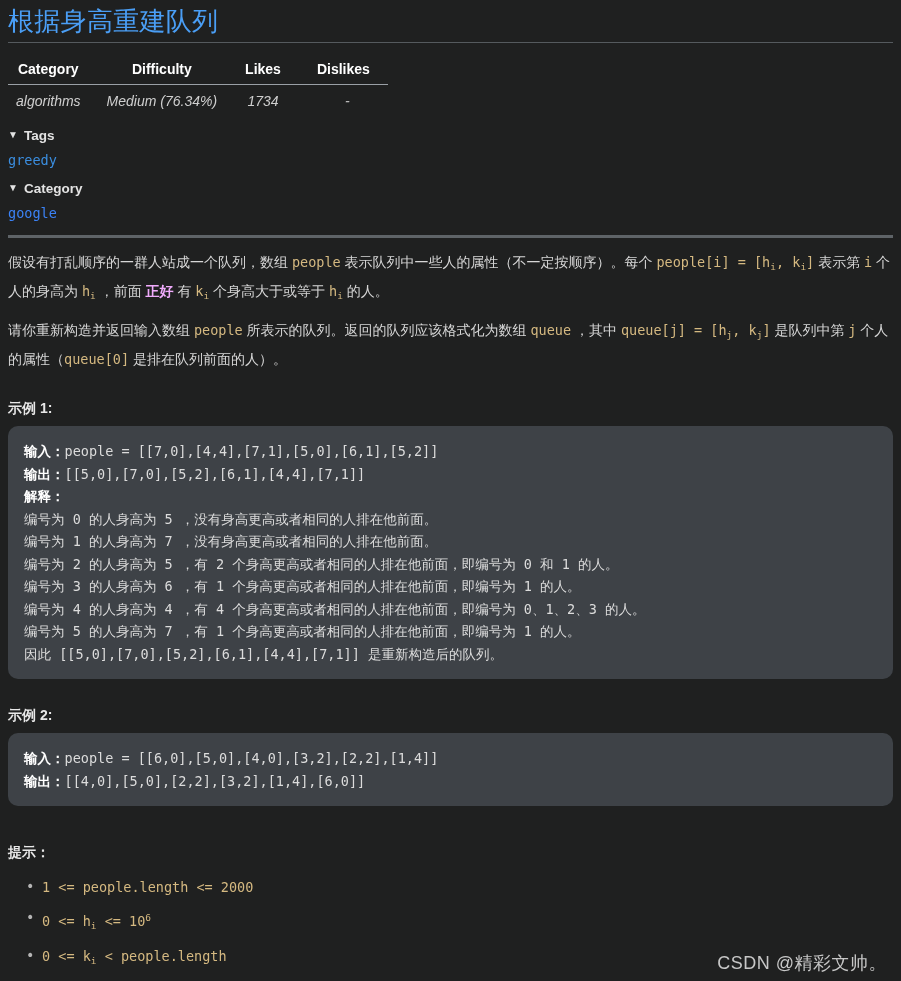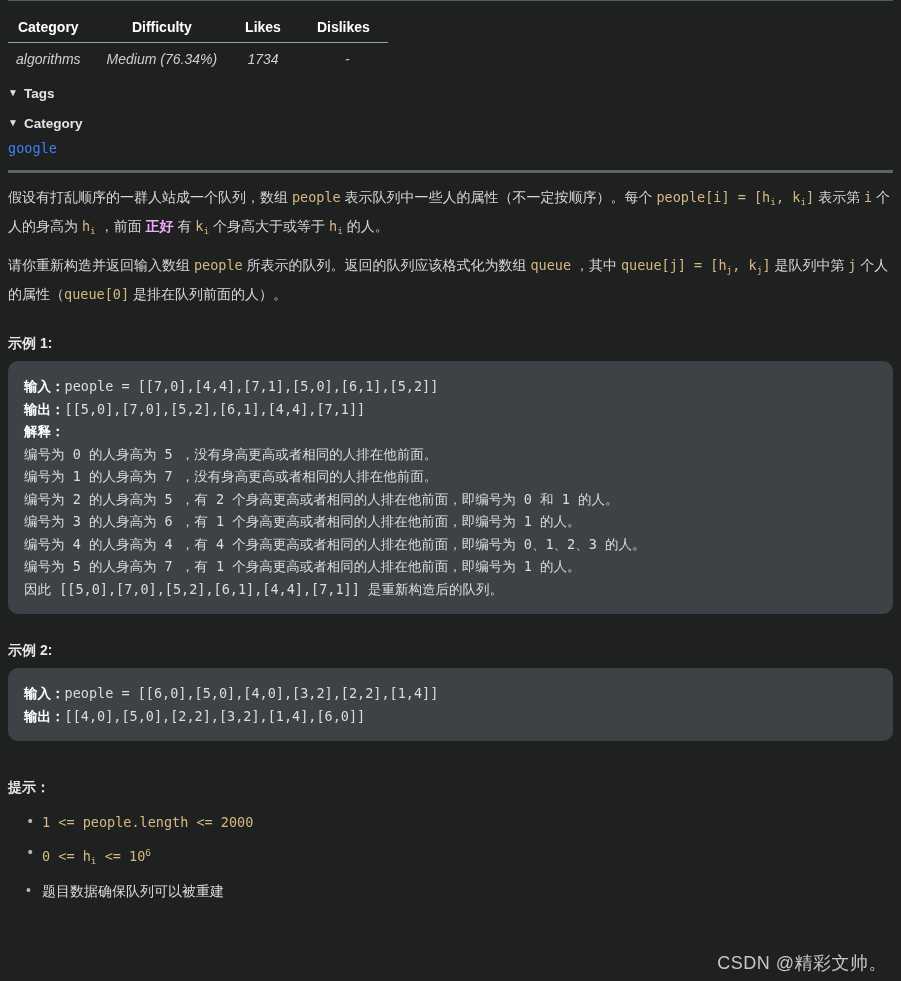--- a/index.html
+++ b/index.html
@@ -190,20 +190,21 @@
     font-family: "Liberation Sans", "DejaVu Sans", sans-serif;
     letter-spacing: 0.5px;
     margin-left: 32px;
   }
 </style>
 </head>
 <body>
 
 <div class="page">
 
+  <h1 class="title">根据身高重建队列</h1>
   <div class="title-rule"></div>
 
   <table class="meta-table">
     <thead>
       <tr>
         <th class="c-category">Category</th>
         <th class="c-difficulty">Difficulty</th>
         <th class="c-likes">Likes</th>
         <th class="c-dislikes">Dislikes</th>
       </tr>
@@ -216,20 +217,21 @@
         <td class="c-dislikes">-</td>
       </tr>
     </tbody>
   </table>
 
   <div class="section">
     <div class="section-head">
       <span class="tri">▼</span>
       <span>Tags</span>
     </div>
+    <a class="tag-link" href="#">greedy</a>
   </div>
 
   <div class="section">
     <div class="section-head">
       <span class="tri">▼</span>
       <span>Category</span>
     </div>
     <a class="company-link" href="#">google</a>
   </div>
 
@@ -252,18 +254,19 @@
 <span>因此 [[5,0],[7,0],[5,2],[6,1],[4,4],[7,1]] 是重新构造后的队列。</span></pre>
 
   <div class="ex-head">示例 2:</div>
   <pre class="block"><span class="lbl">输入：</span><span>people = [[6,0],[5,0],[4,0],[3,2],[2,2],[1,4]]</span>
 <span class="lbl">输出：</span><span>[[4,0],[5,0],[2,2],[3,2],[1,4],[6,0]]</span></pre>
 
   <div class="hint-head">提示：</div>
   <ul class="hints">
     <li>1 &lt;= people.length &lt;= 2000</li>
     <li><span>0 &lt;= h</span><sub>i</sub><span> &lt;= 10</span><sup>6</sup></li>
+    <li><span>0 &lt;= k</span><sub>i</sub><span> &lt; people.length</span></li>
     <li class="plain">题目数据确保队列可以被重建</li>
   </ul>
 
 </div>
 
 <div class="watermark">CSDN @精彩文帅。</div>
 
 </body></html>

